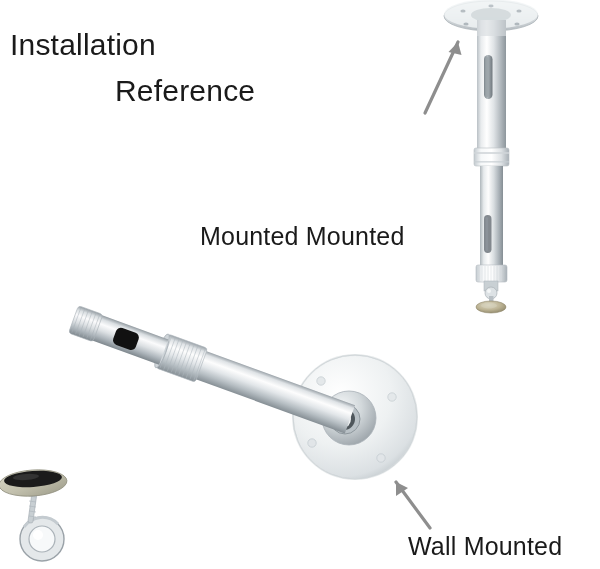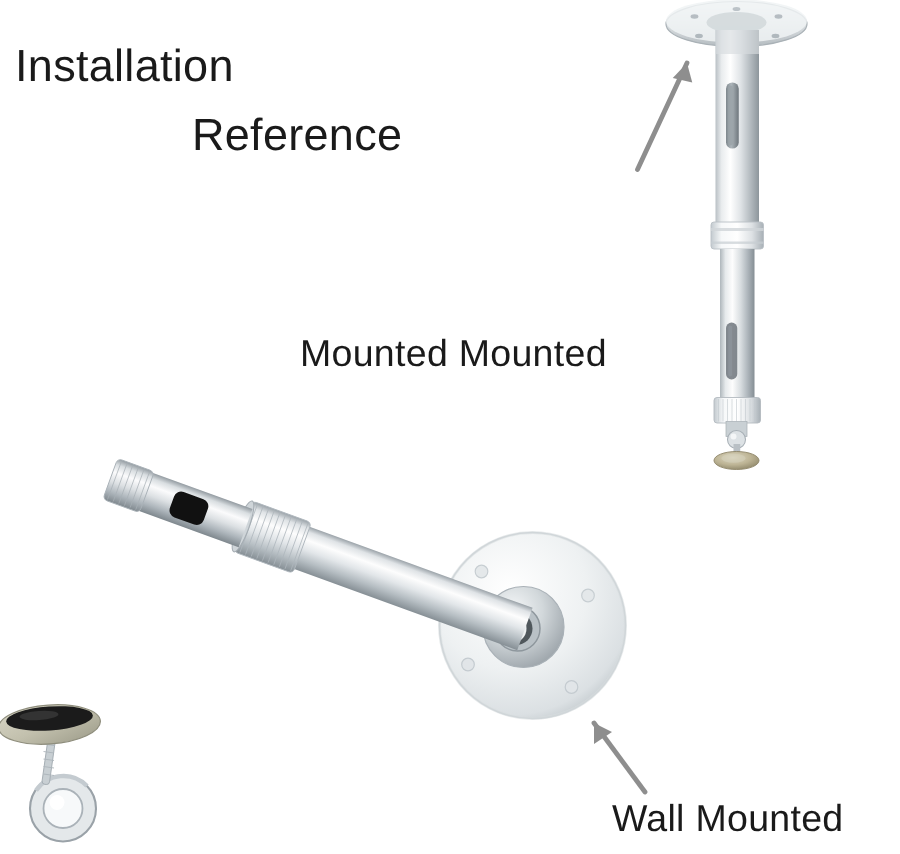--- a/index.html
+++ b/index.html
@@ -22,21 +22,21 @@
   
   .label {
     position: absolute;
     color: #1a1a1a;
     font-weight: 300;
     letter-spacing: 0.2px;
     white-space: nowrap;
     font-family: "Liberation Sans", sans-serif;
   }
   #title-line1 { left: 10px;  top: 28px;  font-size: 30px; }
-  #title-line2 { left: 115px; top: 74px;  font-size: 30px; margin-left: 13px; }
+  #title-line2 { left: 115px; top: 74px;  font-size: 30px; }
   #label-ceiling { left: 200px; top: 222px; font-size: 25px; }
   #label-wall    { left: 408px; top: 532px; font-size: 25px; }
 
   
   .art {
     position: absolute;
     left: 0; top: 0;
     width: 600px;
     height: 569px;
     pointer-events: none;

